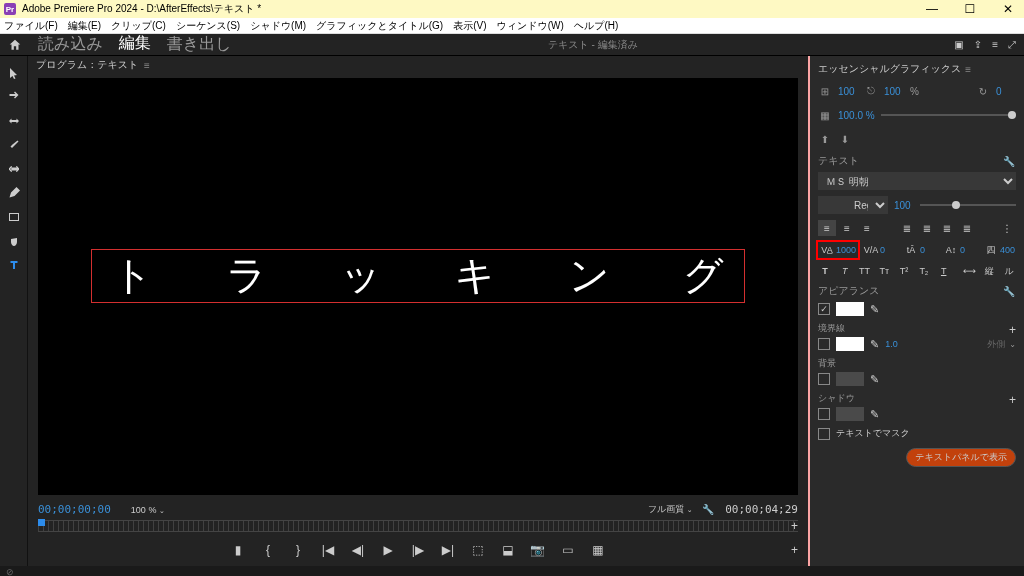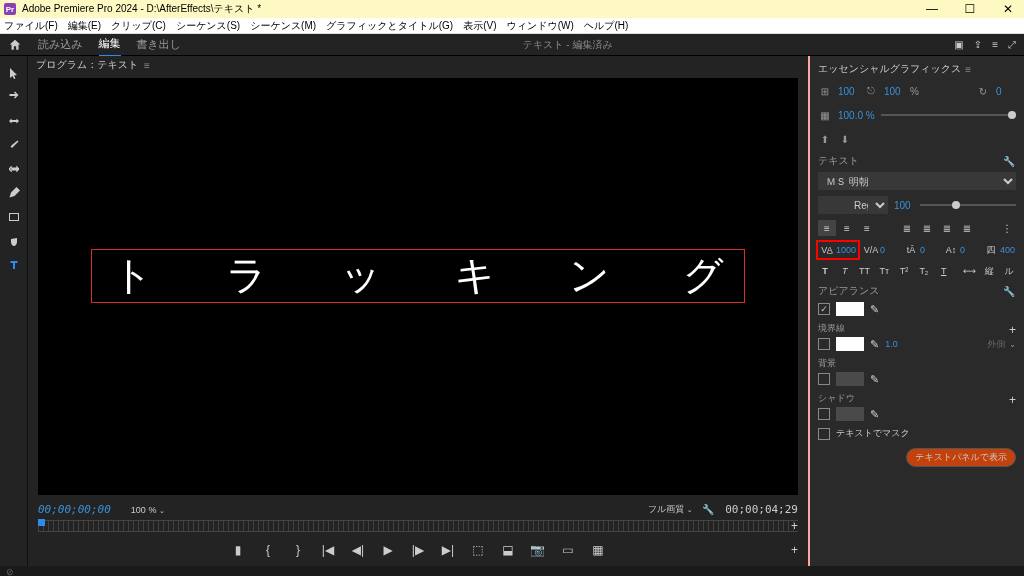--- a/index.html
+++ b/index.html
@@ -10,21 +10,21 @@
 .titlebar-icon { width: 12px; height: 12px; background: #8a3fb5; border-radius: 2px; display: inline-flex; align-items: center; justify-content: center; color: #fff; font-size: 8px; font-weight: bold; }
 .titlebar-title { font-size: 10px; }
 .titlebar-right { display: flex; gap: 14px; }
 .titlebar-btn { width: 24px; text-align: center; font-size: 12px; cursor: pointer; }
 
 .menubar { background: #fff; color: #000; height: 16px; display: flex; align-items: center; padding: 0 4px; gap: 10px; font-size: 10px; border-bottom: 1px solid #ddd; }
 .menubar span { cursor: pointer; }
 
 .topbar { background: #232323; height: 22px; display: flex; align-items: center; padding: 0 8px; gap: 16px; border-bottom: 1px solid #000; }
 .home-icon { width: 14px; height: 14px; cursor: pointer; }
-.topbar-tab { color: #999; font-size: 11px; cursor: pointer; padding: 4px 0; }
+.topbar-tab { color: #999; font-size: 16px; cursor: pointer; padding: 4px 0; }
 .topbar-tab.active { color: #fff; border-bottom: 2px solid #2d8ceb; }
 .topbar-center { flex: 1; text-align: center; color: #888; font-size: 10px; }
 .topbar-right { display: flex; gap: 10px; }
 .topbar-right svg, .topbar-right span { cursor: pointer; color:#ccc; }
 
 .main-area { display: flex; height: calc(576px - 18px - 16px - 22px - 10px); }
 
 .tool-panel { width: 28px; background: #232323; display: flex; flex-direction: column; align-items: center; gap: 6px; padding-top: 8px; border-right: 1px solid #111; }
 .tool { width: 18px; height: 18px; display: flex; align-items: center; justify-content: center; cursor: pointer; color: #ccc; }
 .tool.active { color: #2d8ceb; }
@@ -32,21 +32,21 @@
 .program-panel { flex: 1; display: flex; flex-direction: column; background: #232323; }
 .program-header { height: 18px; padding: 2px 8px; color: #ccc; font-size: 10px; display: flex; align-items: center; gap: 6px; }
 .program-header .menu-icon { font-size: 10px; color: #888; cursor: pointer; }
 .viewer { flex: 1; background: #111; margin: 4px 10px; position: relative; display:flex; align-items:center; justify-content:center; }
 .canvas { width: 100%; height: 100%; background: #000; position: relative; }
 .text-box { position: absolute; left: 7%; right: 7%; top: 41%; height: 54px; border: 1px solid #d32f2f; display: flex; align-items: center; justify-content: space-between; padding: 0 20px; }
 .text-box span { font-family: "MS Mincho", serif; color: #fff; font-size: 40px; }
 
 .program-footer { padding: 4px 10px 8px 10px; }
 .time-row { display: flex; align-items: center; justify-content: space-between; font-size: 10px; margin-bottom: 4px; }
-.tc-left { color: #3a90d8; font-family: monospace; font-size: 11px; font-style: italic; }
+.tc-left { color: #3a90d8; font-family: monospace; font-size: 11px; }
 .zoom-pct { color: #ccc; margin-left: 20px; font-size: 9px; }
 .tc-right-group { display:flex; align-items:center; gap:10px; }
 .fit { color: #ccc; font-size: 9px; }
 .wrench { color:#ccc; }
 .tc-right { color: #ccc; font-family: monospace; font-size: 11px; }
 .ruler { height: 12px; background: #232323; position:relative; border-top:1px solid #444; border-bottom:1px solid #444; }
 .ruler-ticks { position:absolute; inset:0; background: repeating-linear-gradient(90deg,#555 0px,#555 1px,transparent 1px,transparent 5px); opacity:.6; }
 .playhead { position:absolute; left:0; top:-2px; width:7px; height:7px; background:#2d8ceb; }
 .ruler-add { position:absolute; right:0; top:-2px; color:#ccc; font-size:12px; cursor:pointer; }
 
@@ -116,21 +116,21 @@
     <span class="titlebar-btn">☐</span>
     <span class="titlebar-btn">✕</span>
   </div>
 </div>
 
 <div class="menubar">
   <span>ファイル(F)</span>
   <span>編集(E)</span>
   <span>クリップ(C)</span>
   <span>シーケンス(S)</span>
-  <span>シーケンス(M)</span>
+  <span>シャドウ(M)</span>
   <span>グラフィックとタイトル(G)</span>
   <span>表示(V)</span>
   <span>ウィンドウ(W)</span>
   <span>ヘルプ(H)</span>
 </div>
 
 <div class="topbar">
   <svg class="home-icon" viewBox="0 0 24 24">
       <path fill="#ccc" d="M12 3l9 8h-3v9h-4v-6h-4v6H6v-9H3z"></path>
     </svg>

